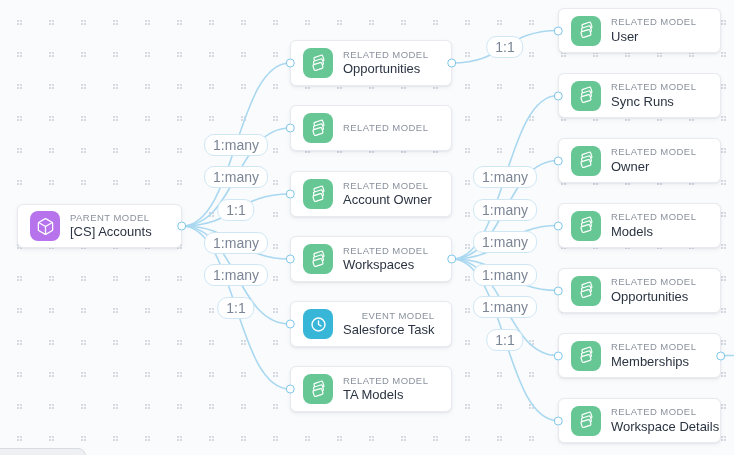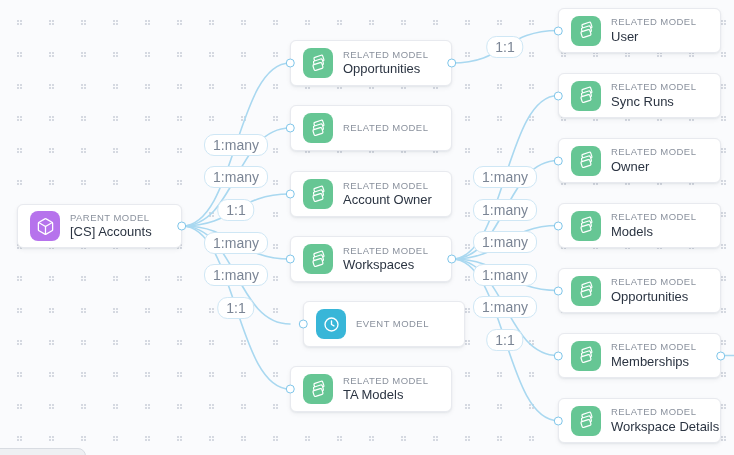--- a/index.html
+++ b/index.html
@@ -159,29 +159,30 @@
             </g>
           </svg>
         </div>
         <div class="node-text">
           <span class="node-type">RELATED MODEL</span>
           <span class="node-name">Workspaces</span>
         </div>
         <span class="handle left"></span>
         <span class="handle right"></span>
       </div>
-      <div class="node" style="left: 303px; top: 301px; width: 162px; height: 46px; text-align: right;">
+      <div class="node" style="left: 290px; top: 301px; width: 162px; height: 46px; text-align: right;">
         <div class="node-icon" style="background: rgb(56, 182, 216);">
           <svg viewBox="0 0 24 24" fill="none" stroke="#fff" stroke-width="1.7" stroke-linecap="round" stroke-linejoin="round">
             <circle cx="12" cy="12" r="8.2"></circle>
             <polyline points="12 7.6 12 12 15.1 13.8"></polyline>
           </svg>
         </div>
         <div class="node-text">
           <span class="node-type">EVENT MODEL</span>
+          <span class="node-name">Salesforce Task</span>
         </div>
         <span class="handle left"></span>
       </div>
       <div class="node" style="left: 290px; top: 366px; width: 162px; height: 46px;">
         <div class="node-icon" style="background: rgb(102, 198, 148);">
           <svg viewBox="0 0 24 24">
             <g transform="rotate(-18 12 12)" stroke="#fff" stroke-width="1.5" stroke-linejoin="round" fill="#66c694">
               <rect x="8.4" y="3.2" width="11.6" height="7.6" rx="1.6"></rect>
               <rect x="6.4" y="7.4" width="11.6" height="7.6" rx="1.6"></rect>
               <rect x="4.4" y="11.6" width="11.6" height="7.6" rx="1.6"></rect>

